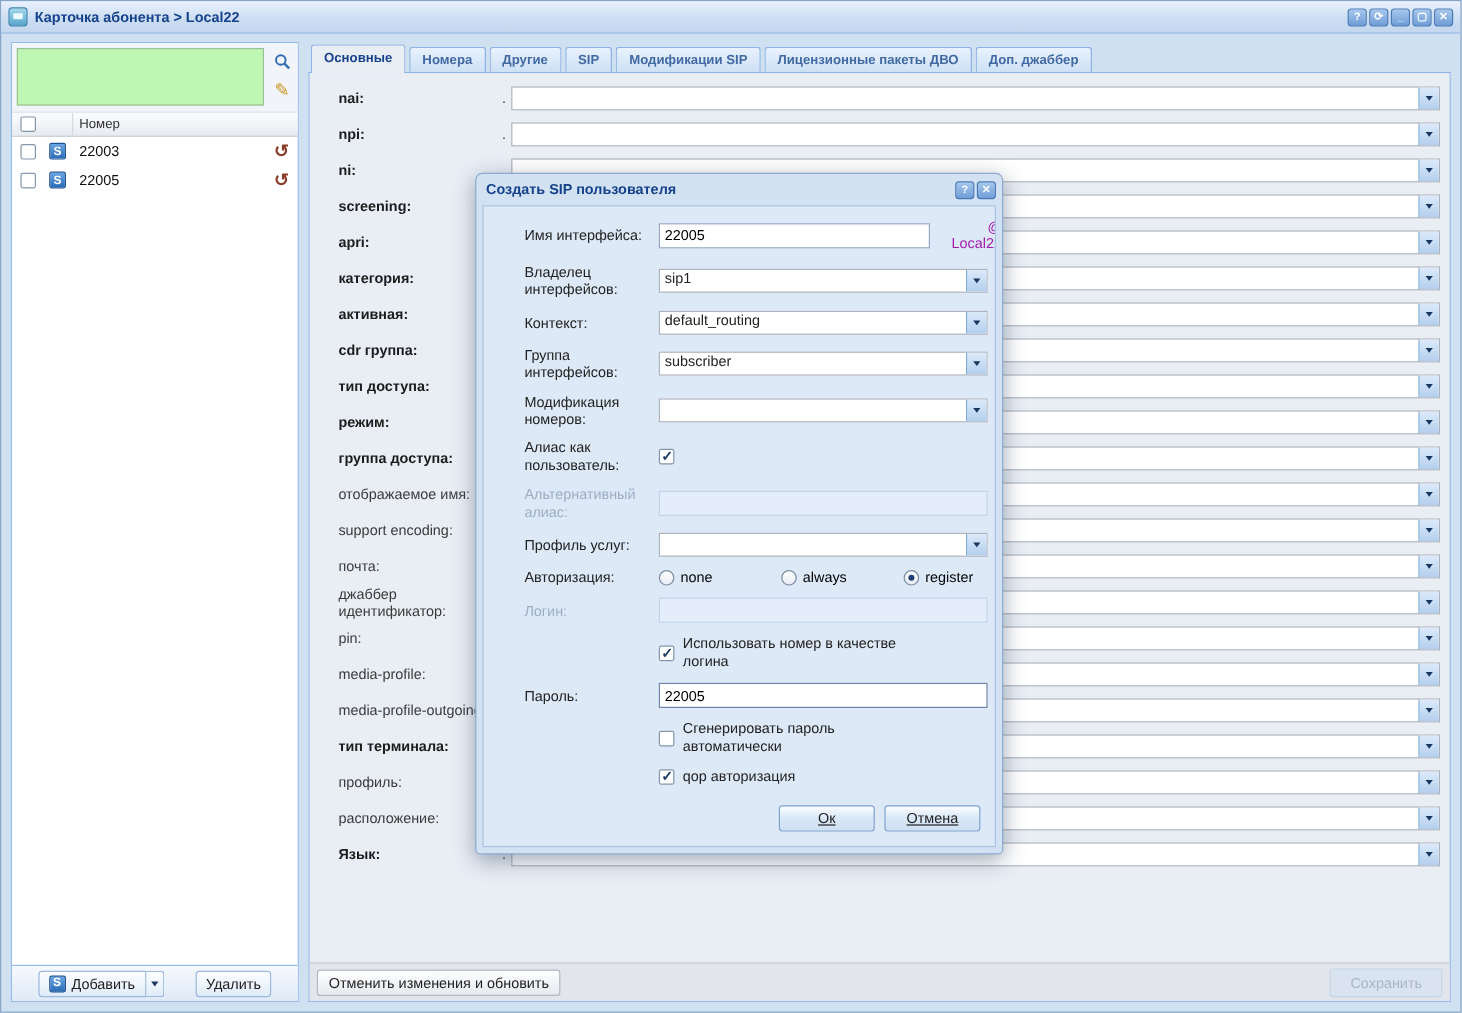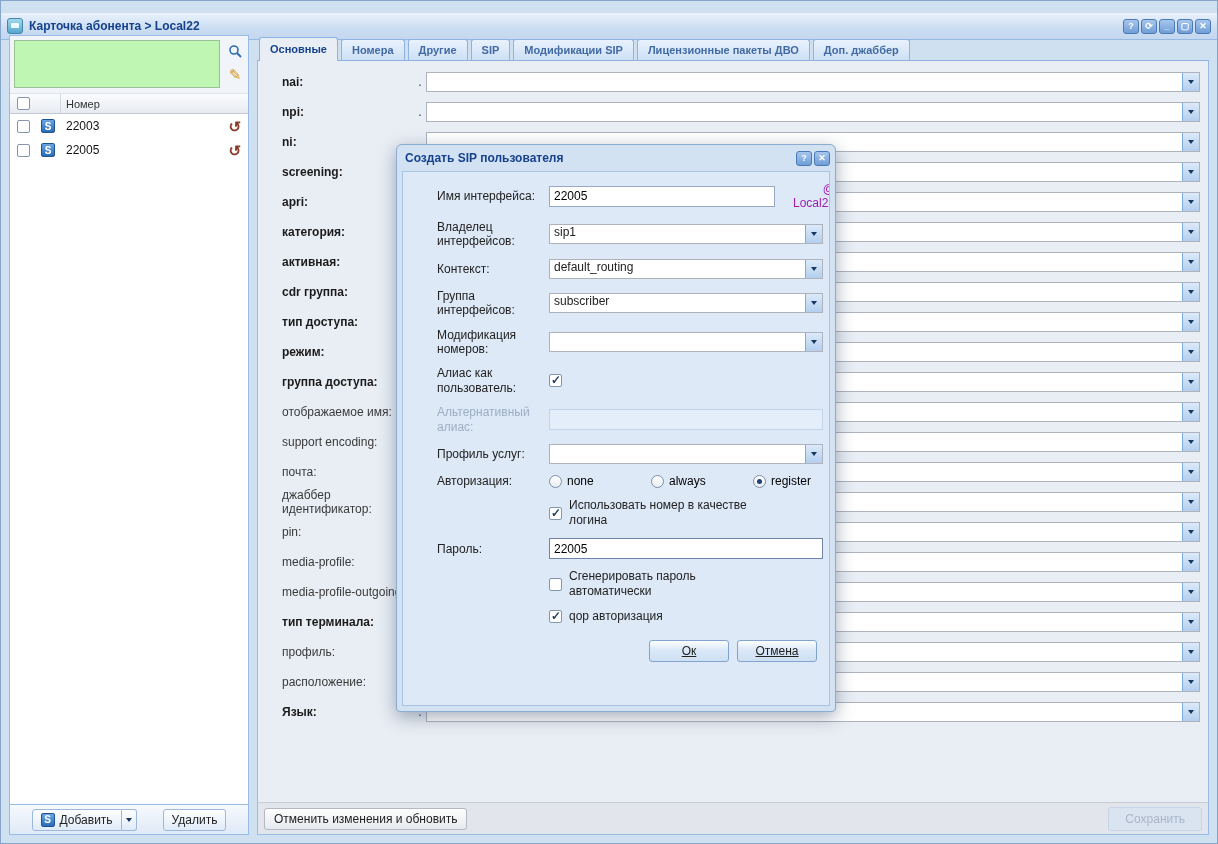--- a/index.html
+++ b/index.html
@@ -8,21 +8,21 @@
     font-family: "Liberation Sans", sans-serif;
     font-size: 12px;
     background: #cfe0f1;
     overflow: hidden;
     position: relative;
     border: 1px solid #86a5c9;
   }
 
   
   .titlebar {
-    position: absolute; left: 0; top: 12px; right: 0; height: 26px;
+    position: absolute; left: 0; top: 0; right: 0; height: 26px;
     background: linear-gradient(#eaf2fc, #cddef3 55%, #c3d7ef);
     border-bottom: 1px solid #96b9e4;
     display: flex; align-items: center; padding: 13px 6px;
   }
   .title-icon {
     width: 16px; height: 16px; border-radius: 3px; margin-right: 6px;
     background: linear-gradient(#a5d8ea, #57a6cd); border: 1px solid #3f85ad;
     position: relative;
   }
   .title-icon::after {
@@ -615,20 +615,24 @@
           <span class="radio"></span>
           <span>always</span>
         </span>
         <span class="radio-item">
           <span class="radio selected"></span>
           <span>register</span>
         </span>
       </div>
     </div>
 
+    <div class="dlg-row">
+      <div class="dlg-label disabled">Логин:</div>
+      <input class="txt disabled" style="width: 305px;" value="">
+    </div>
 
     <div class="dlg-row">
       <div class="dlg-label"></div>
       <span class="checkbox checked"></span>
       <span class="check-label">Использовать номер в качестве логина</span>
     </div>
 
     <div class="dlg-row">
       <div class="dlg-label">Пароль:</div>
       <input class="txt focused" style="width: 307px;" value="22005">

